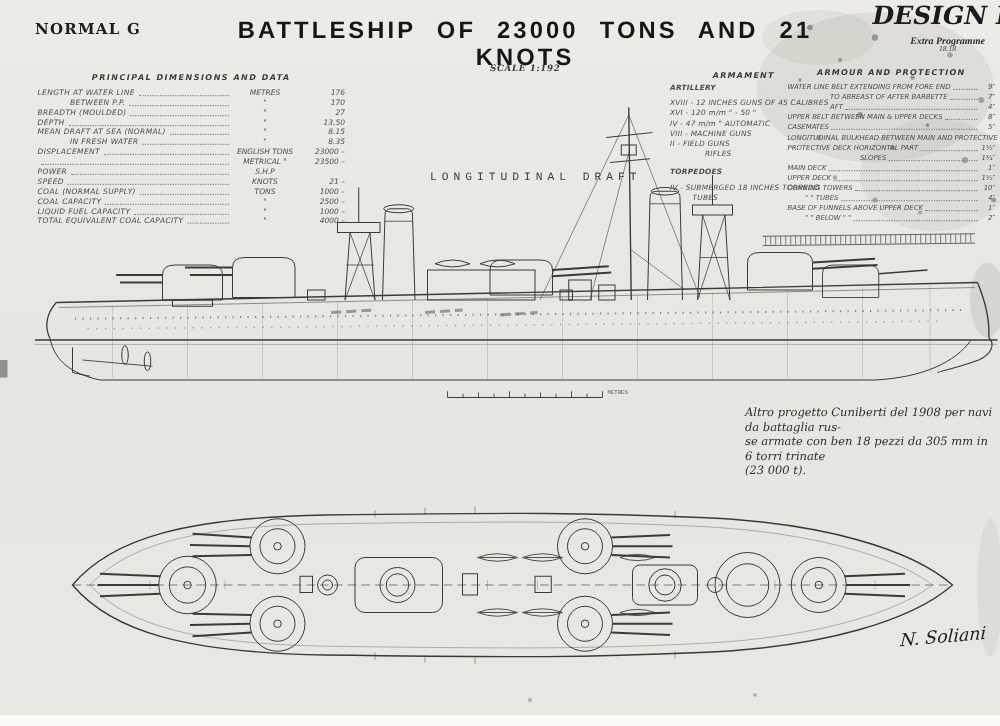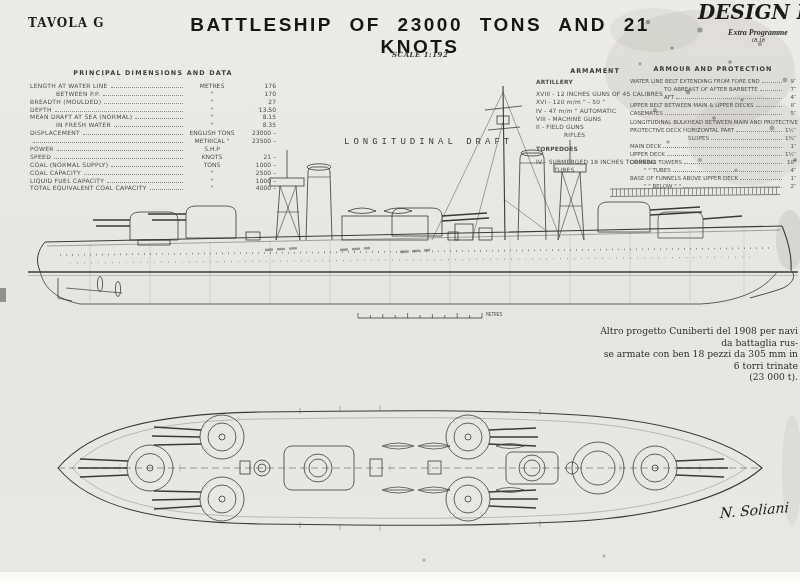--- a/index.html
+++ b/index.html
@@ -14,21 +14,21 @@
   .main-title{left:150px;top:14px;width:540px;text-align:center;
     font-family:"Liberation Sans",sans-serif;font-weight:700;font-size:19px;
     letter-spacing:2.5px;word-spacing:9px;color:#161616;}
   .design{left:698px;top:0px;width:160px;font-family:"DejaVu Serif",serif;
     font-style:italic;font-weight:bold;font-size:20px;color:#1c1c1c;white-space:nowrap;}
   .extra{left:716px;top:28px;width:84px;text-align:center;font-family:Liberation Serif, serif;
     font-style:italic;font-weight:bold;font-size:8px;color:#2e2e2e;}
   .extra-no{font-size:6px;font-weight:normal;}
   .scale-note{left:392px;top:50px;font-family:"DejaVu Serif",serif;font-style:italic;
     font-weight:bold;font-size:7px;letter-spacing:.5px;color:#3c3c3c;}
-  .hand{color:#4c4c4c;margin-top:11px;}
+  .hand{font-style:italic;color:#4c4c4c;}
   
   .dims{left:30px;top:58px;width:246px;}
   .dims-title{text-align:center;font-size:6.4px;letter-spacing:1.2px;font-weight:bold;
     margin-bottom:4px;color:#3e3e3e;}
   .drow{display:flex;align-items:flex-end;height:7.9px;font-size:6px;white-space:nowrap;}
   .drow .lbl{letter-spacing:.3px;}
   .drow .leader{flex:1;border-bottom:1px dotted #8a8a8a;margin:0 3px 1px 3px;min-width:6px;}
   .drow .unit{width:52px;text-align:center;}
   .drow .val{width:38px;text-align:right;}
   .ind1 .lbl{padding-left:26px;}
@@ -40,21 +40,21 @@
   
   .armour{left:630px;top:54px;width:166px;}
   .prow{display:flex;align-items:flex-end;height:8.1px;font-size:5.5px;white-space:nowrap;}
   .prow .leader{flex:1;border-bottom:1px dotted #8a8a8a;margin:0 2px 1px 2px;min-width:4px;}
   .prow .val{text-align:right;min-width:12px;}
   .view-label{font-family:"Liberation Mono",monospace;color:#3a3a3a;}
   .long-label{left:344px;top:137px;font-size:9px;letter-spacing:4px;}
   .plan-label{left:308px;top:358px;font-size:8px;letter-spacing:2px;}
   .metres-label{left:486px;top:312px;font-size:4.5px;font-family:"Liberation Mono",monospace;color:#555;}
   .caption{left:596px;top:325px;width:202px;font-family:"DejaVu Serif",serif;
-    font-size:9.2px;line-height:11.6px;color:#2f2f2f;text-align:right;}
+    font-style:italic;font-size:9.2px;line-height:11.6px;color:#2f2f2f;}
   .signature{left:720px;top:502px;font-family:"DejaVu Serif",serif;font-style:italic;
     font-size:14px;color:#222;transform:rotate(-5deg) skewX(-8deg);}
   .bottom-strip{left:0;top:572px;width:800px;height:9px;background:#fbfaf7;z-index:3;}
 </style>
 </head>
 <body>
 
 <div class="sheet">
 
   <svg class="drawing" width="800" height="581" viewBox="0 0 800 581">
@@ -268,21 +268,21 @@
         </g>
 
         <g opacity="0.6" stroke-width="0.6">
           <path d="M300,414 L300,408 M340,412 L340,406 M380,411 L380,405 M540,415 L540,409
                    M300,522 L300,528 M340,524 L340,530 M380,525 L380,531 M540,521 L540,527"></path>
         </g>
       </g>
     </g>
   </svg>
 
-  <div class="abs txt tavola">TAVOLA G</div>
+  <div class="abs txt tavola">NORMAL G</div>
 
   <div class="abs txt main-title">BATTLESHIP OF 23000 TONS AND 21 KNOTS</div>
 
   <div class="abs txt design">DESIGN N</div>
   <div class="abs txt extra">
     <div>Extra Programme</div>
     <div class="extra-no">18.18</div>
   </div>
 
   <div class="abs txt scale-note">SCALE 1:192</div>

